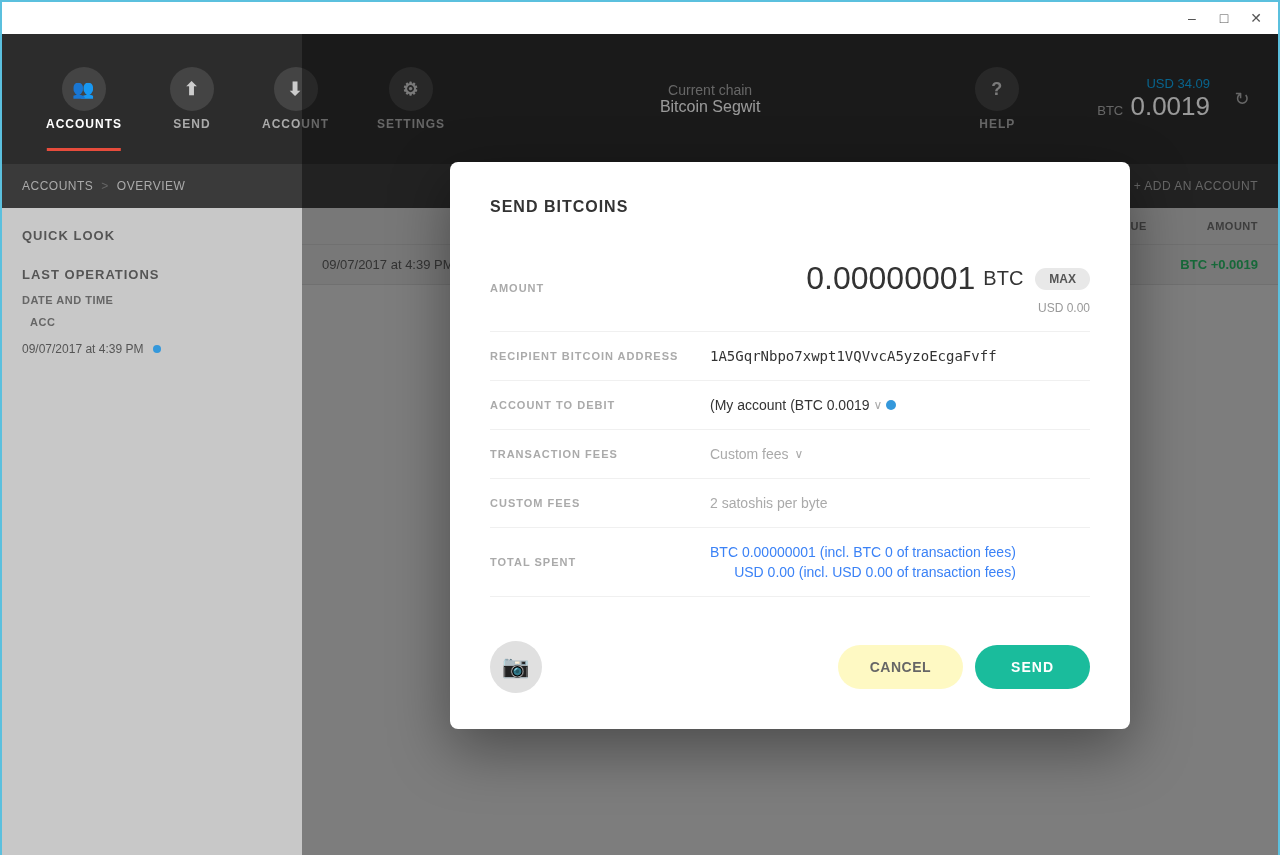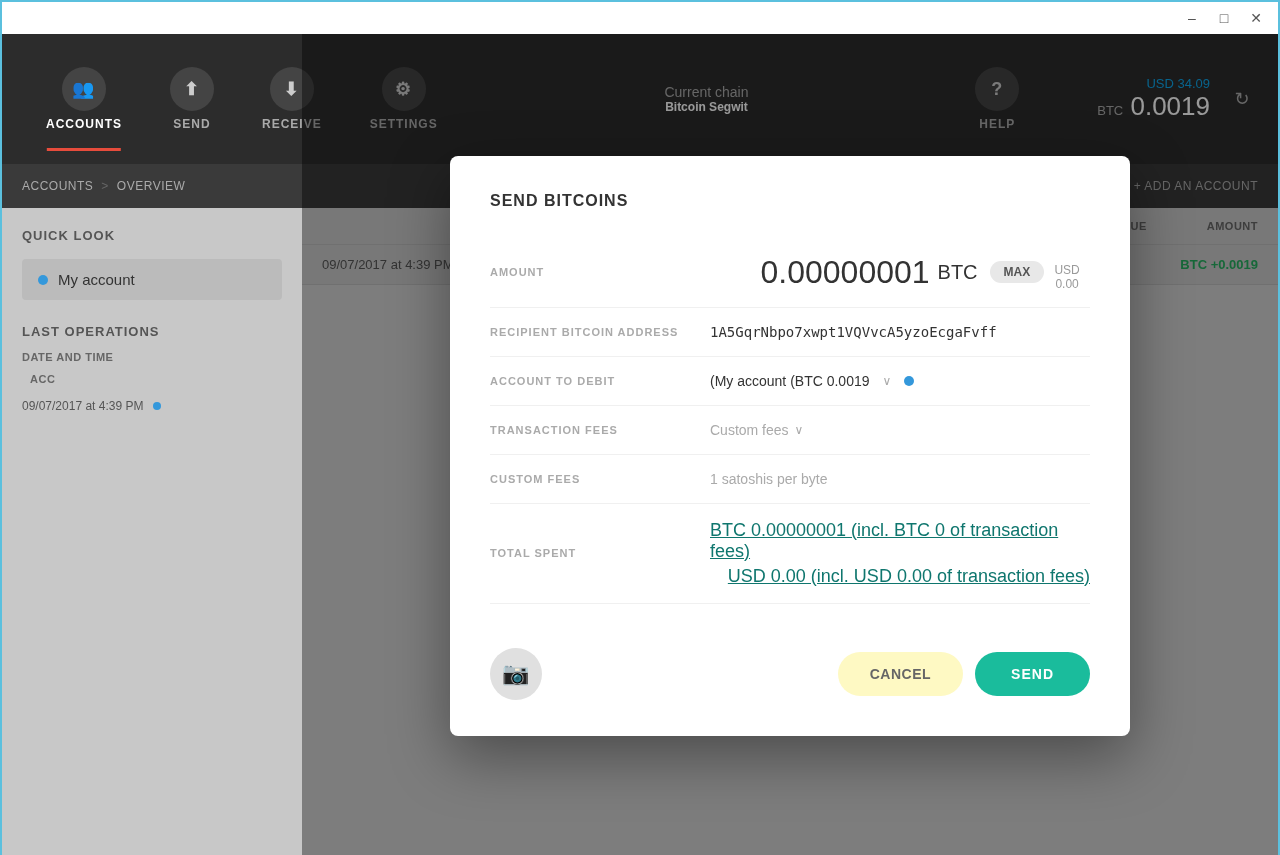--- a/index.html
+++ b/index.html
@@ -103,22 +103,22 @@
       align-items: center;
     }
 
     .chain-label {
       color: #aaa;
       font-size: 14px;
     }
 
     .chain-value {
       color: #fff;
-      font-size: 12px;
-      font-weight: 700;
+      font-size: 16px;
+      font-weight: 400;
     }
 
     .help-section {
       display: flex;
       flex-direction: column;
       align-items: center;
       gap: 6px;
       color: #aaa;
       font-size: 12px;
       font-weight: 600;
@@ -419,21 +419,21 @@
     .recipient-address {
       font-size: 14px;
       color: #333;
       font-family: monospace;
       word-break: break-all;
     }
 
     .account-debit {
       display: flex;
       align-items: center;
-      gap: 13px;
+      gap: 4px;
     }
 
     .account-debit-name {
       font-size: 14px;
       color: #333;
     }
 
     .chevron-icon {
       color: #aaa;
       font-size: 12px;
@@ -464,23 +464,22 @@
     }
 
     .total-spent-values {
       display: flex;
       flex-direction: column;
       align-items: flex-end;
       gap: 4px;
     }
 
     .total-spent-line {
-      font-size: 18px;
-      color: #0f766e;
-      text-decoration: underline;
+      font-size: 14px;
+      color: #3b82f6;
     }
 
     
     .modal-footer {
       display: flex;
       align-items: center;
       margin-top: 28px;
       padding-top: 16px;
     }
 
@@ -543,21 +542,21 @@
     <div class="nav-item active">
       <div class="nav-icon">👥</div>
       <span>ACCOUNTS</span>
     </div>
     <div class="nav-item">
       <div class="nav-icon">⬆</div>
       <span>SEND</span>
     </div>
     <div class="nav-item">
       <div class="nav-icon">⬇</div>
-      <span>RECEIVE</span>
+      <span>ACCOUNT</span>
     </div>
     <div class="nav-item">
       <div class="nav-icon">⚙</div>
       <span>SETTINGS</span>
     </div>
 
     <div class="header-center">
       <span class="chain-label">Current chain</span>
       <span class="chain-value">Bitcoin Segwit</span>
     </div>
@@ -586,24 +585,20 @@
     <div class="sub-nav-right">
       <span class="sub-nav-btn">OPERATIONS</span>
       <span class="add-account-btn">+ ADD AN ACCOUNT</span>
     </div>
   </div>
 
   <div class="app-content">
 
     <div class="sidebar">
       <div class="quick-look-title">QUICK LOOK</div>
-      <div class="account-item">
-        <div class="account-dot"></div>
-        <span class="account-name">My account</span>
-      </div>
 
       <div class="last-ops-title">LAST OPERATIONS</div>
       <div class="ops-header">
         <span>DATE AND TIME</span>
         <span style="margin-left:8px">ACC</span>
       </div>
       <div class="ops-row">
         <span>09/07/2017 at 4:39 PM</span>
         <div class="ops-dot"></div>
       </div>
@@ -622,21 +617,21 @@
           <span class="amount-positive">BTC +0.0019</span>
         </div>
       </div>
 
       <div class="overlay">
         <div class="modal">
           <div class="modal-title">SEND BITCOINS</div>
 
           <div class="modal-row">
             <span class="modal-label">AMOUNT</span>
-            <div style="flex:1;display:flex;align-items:flex-end">
+            <div style="flex:1;display:flex;flex-direction:column;align-items:flex-end">
               <div class="amount-top">
                 <span class="amount-display">0.00000001</span>
                 <span class="btc-label">BTC</span>
                 <button class="max-btn">MAX</button>
               </div>
               <div class="usd-sub">USD 0.00</div>
             </div>
           </div>
 
           <div class="modal-row">
@@ -656,21 +651,21 @@
           <div class="modal-row">
             <span class="modal-label">TRANSACTION FEES</span>
             <div class="fees-dropdown">
               <span class="fees-value">Custom fees</span>
               <span class="chevron-icon">∨</span>
             </div>
           </div>
 
           <div class="modal-row">
             <span class="modal-label">CUSTOM FEES</span>
-            <span class="custom-fees-value">1 satoshis per byte</span>
+            <span class="custom-fees-value">2 satoshis per byte</span>
           </div>
 
           <div class="modal-row">
             <span class="modal-label">TOTAL SPENT</span>
             <div class="total-spent-values">
               <span class="total-spent-line">BTC 0.00000001 (incl. BTC 0 of transaction fees)</span>
               <span class="total-spent-line">USD 0.00 (incl. USD 0.00 of transaction fees)</span>
             </div>
           </div>
 

